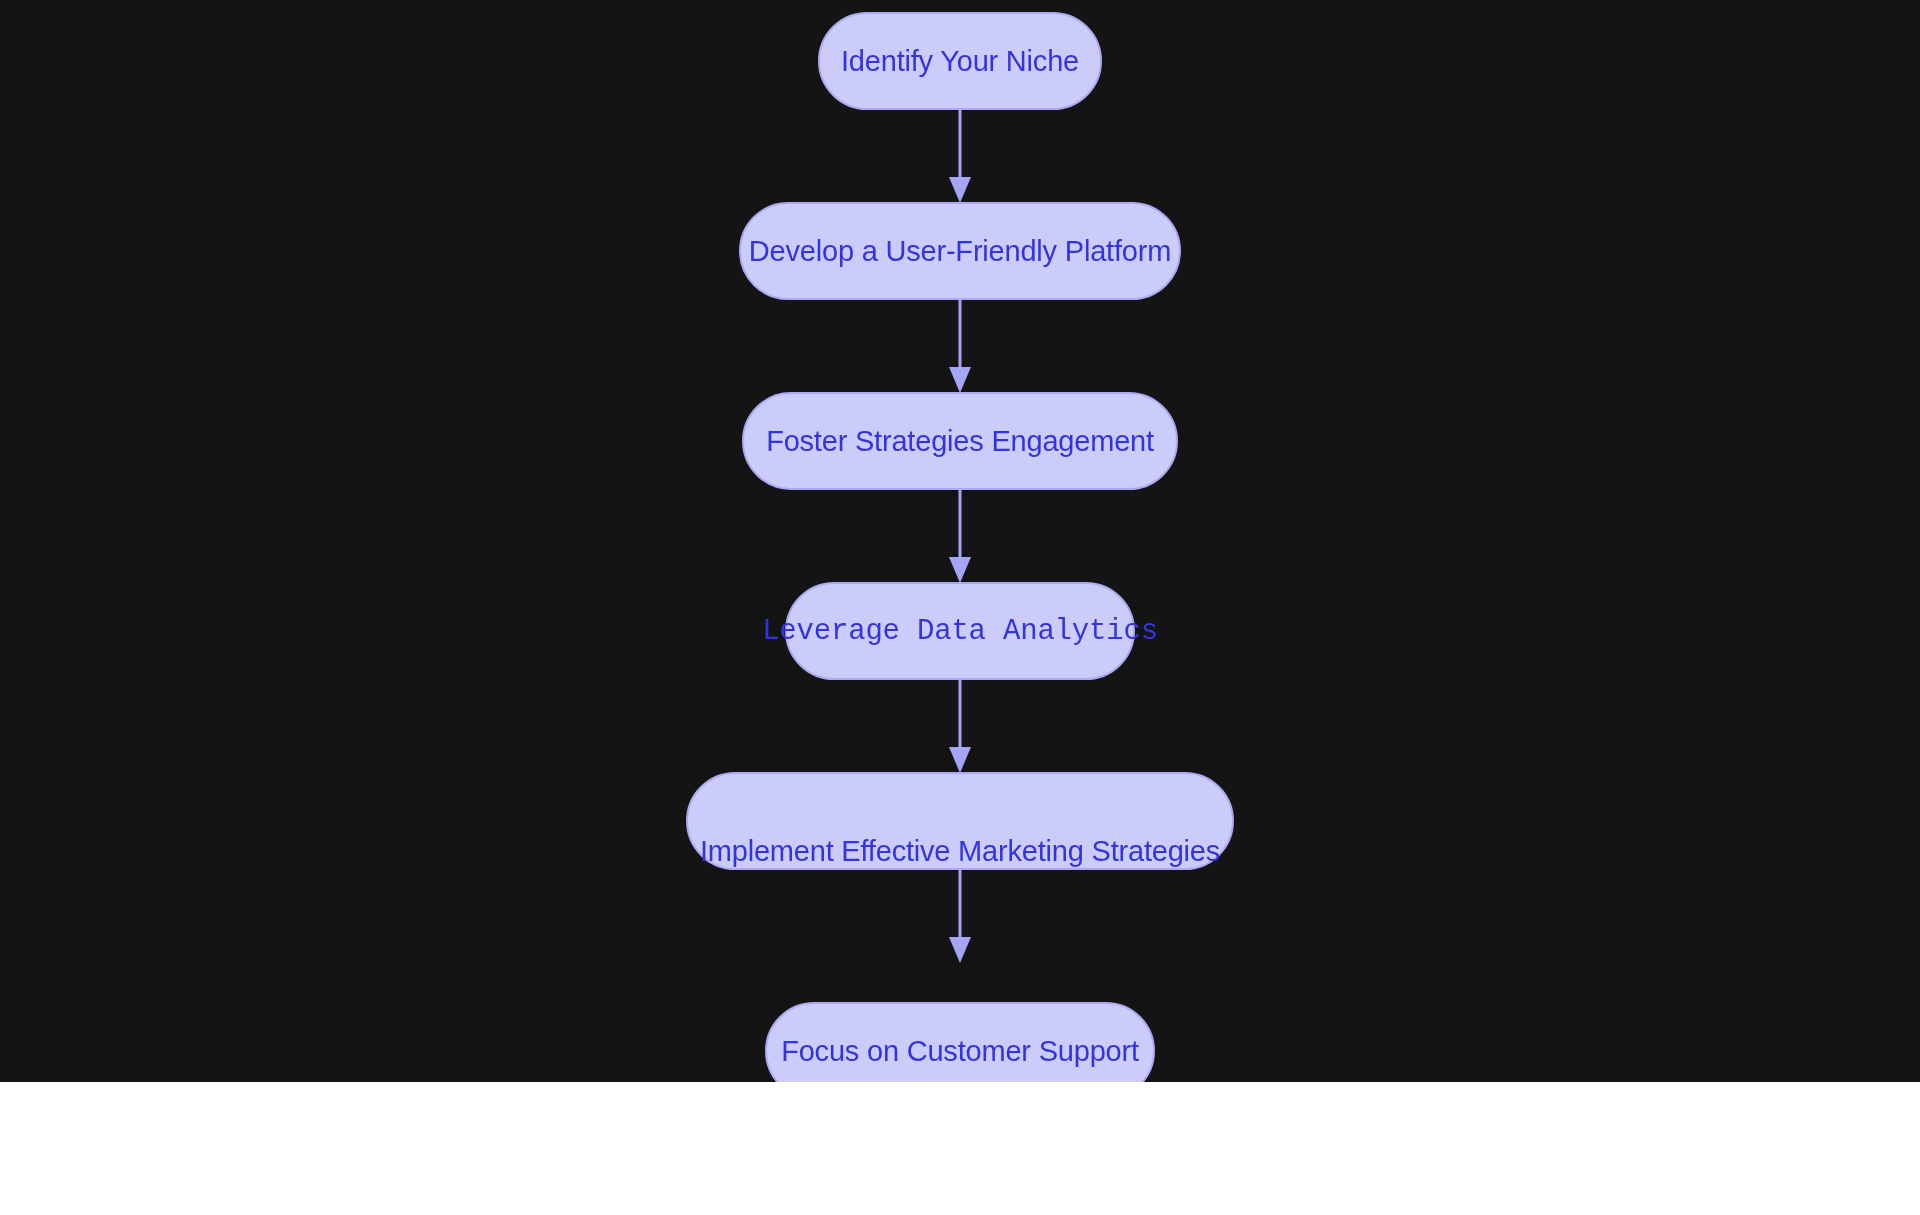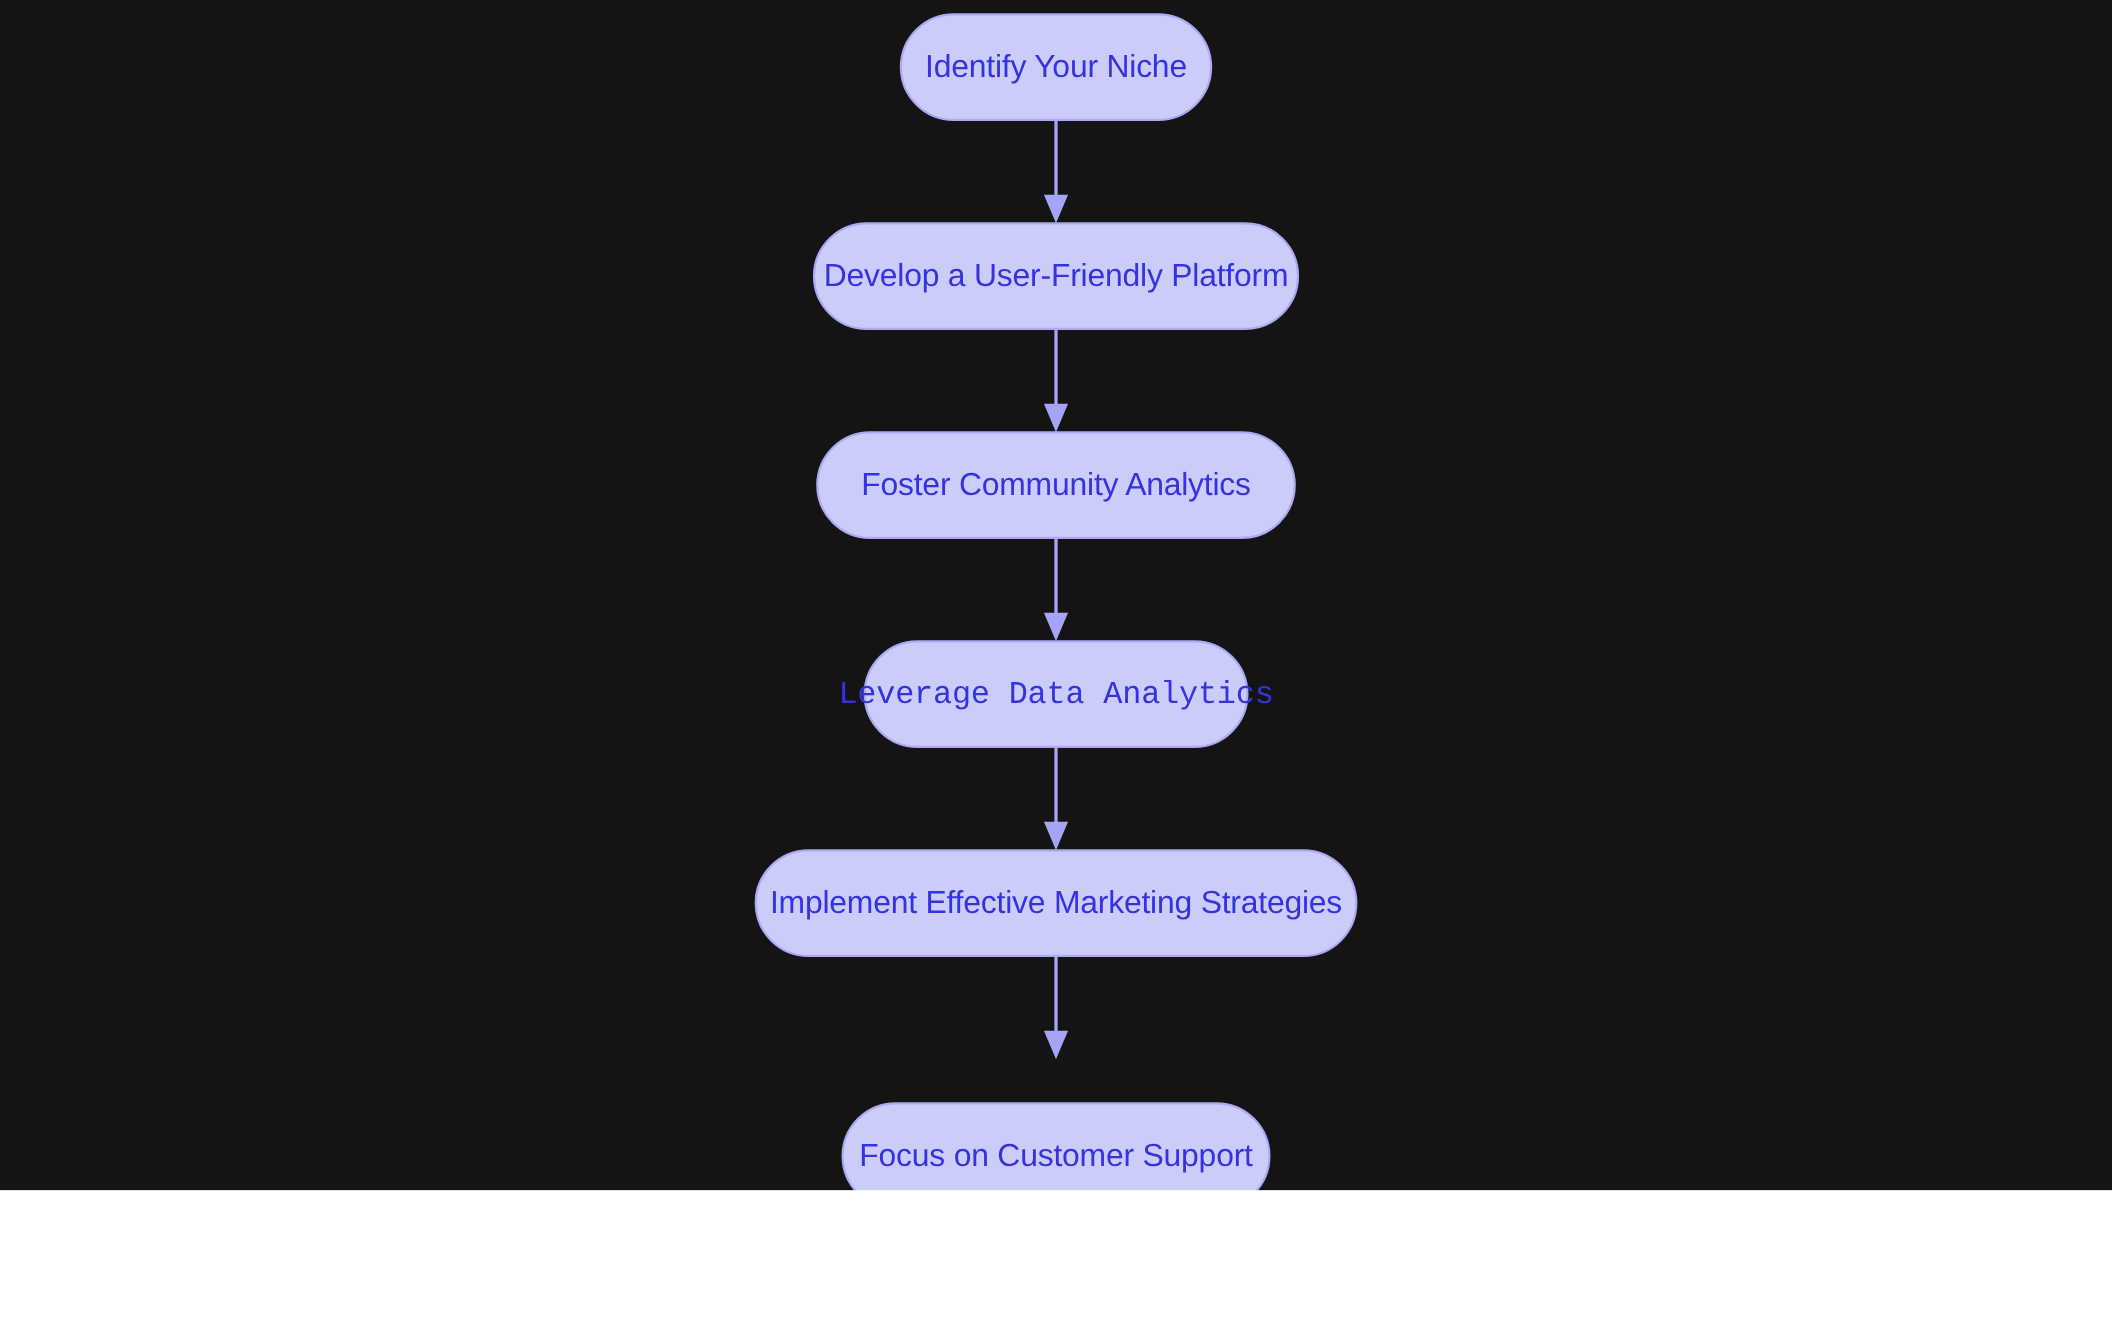--- a/index.html
+++ b/index.html
@@ -12,21 +12,21 @@
     width: 1920px;
     height: 1215px;
     overflow: hidden;
     font-family: "Liberation Sans", sans-serif;
   }
 
   #page {
     position: relative;
     width: 1920px;
     height: 1215px;
-    background: #ec4899;
+    background: #000000;
   }
 
   
   #canvas {
     position: absolute;
     left: 0;
     top: 0;
     width: 1920px;
     height: 1082px;
     background: #141414;
@@ -93,26 +93,26 @@
     </svg>
 
     <div id="node-layer">
         <div class="node" style="left: 818px; top: 12px; width: 284px; height: 98px;">
           <span>Identify Your Niche</span>
         </div>
         <div class="node" style="left: 739px; top: 202px; width: 442px; height: 98px; text-align: center;">
           <span>Develop a User-Friendly Platform</span>
         </div>
         <div class="node" style="left: 742px; top: 392px; width: 436px; height: 98px;">
-          <span>Foster Community Analytics</span>
+          <span>Foster Strategies Engagement</span>
         </div>
         <div class="node" style="left: 785px; top: 582px; width: 350px; height: 98px; font-family: Liberation Mono, monospace;">
           <span>Leverage Data Analytics</span>
         </div>
-        <div class="node" style="left: 686px; top: 772px; width: 548px; height: 98px;">
+        <div class="node" style="left: 686px; top: 772px; width: 548px; height: 98px; align-items: flex-end;">
           <span>Implement Effective Marketing Strategies</span>
         </div>
         <div class="node" style="left: 765px; top: 962px; width: 390px; height: 98px; margin-top: 40px;">
           <span>Focus on Customer Support</span>
         </div>
       </div>
 
   </div>
 
   <div id="footer">

